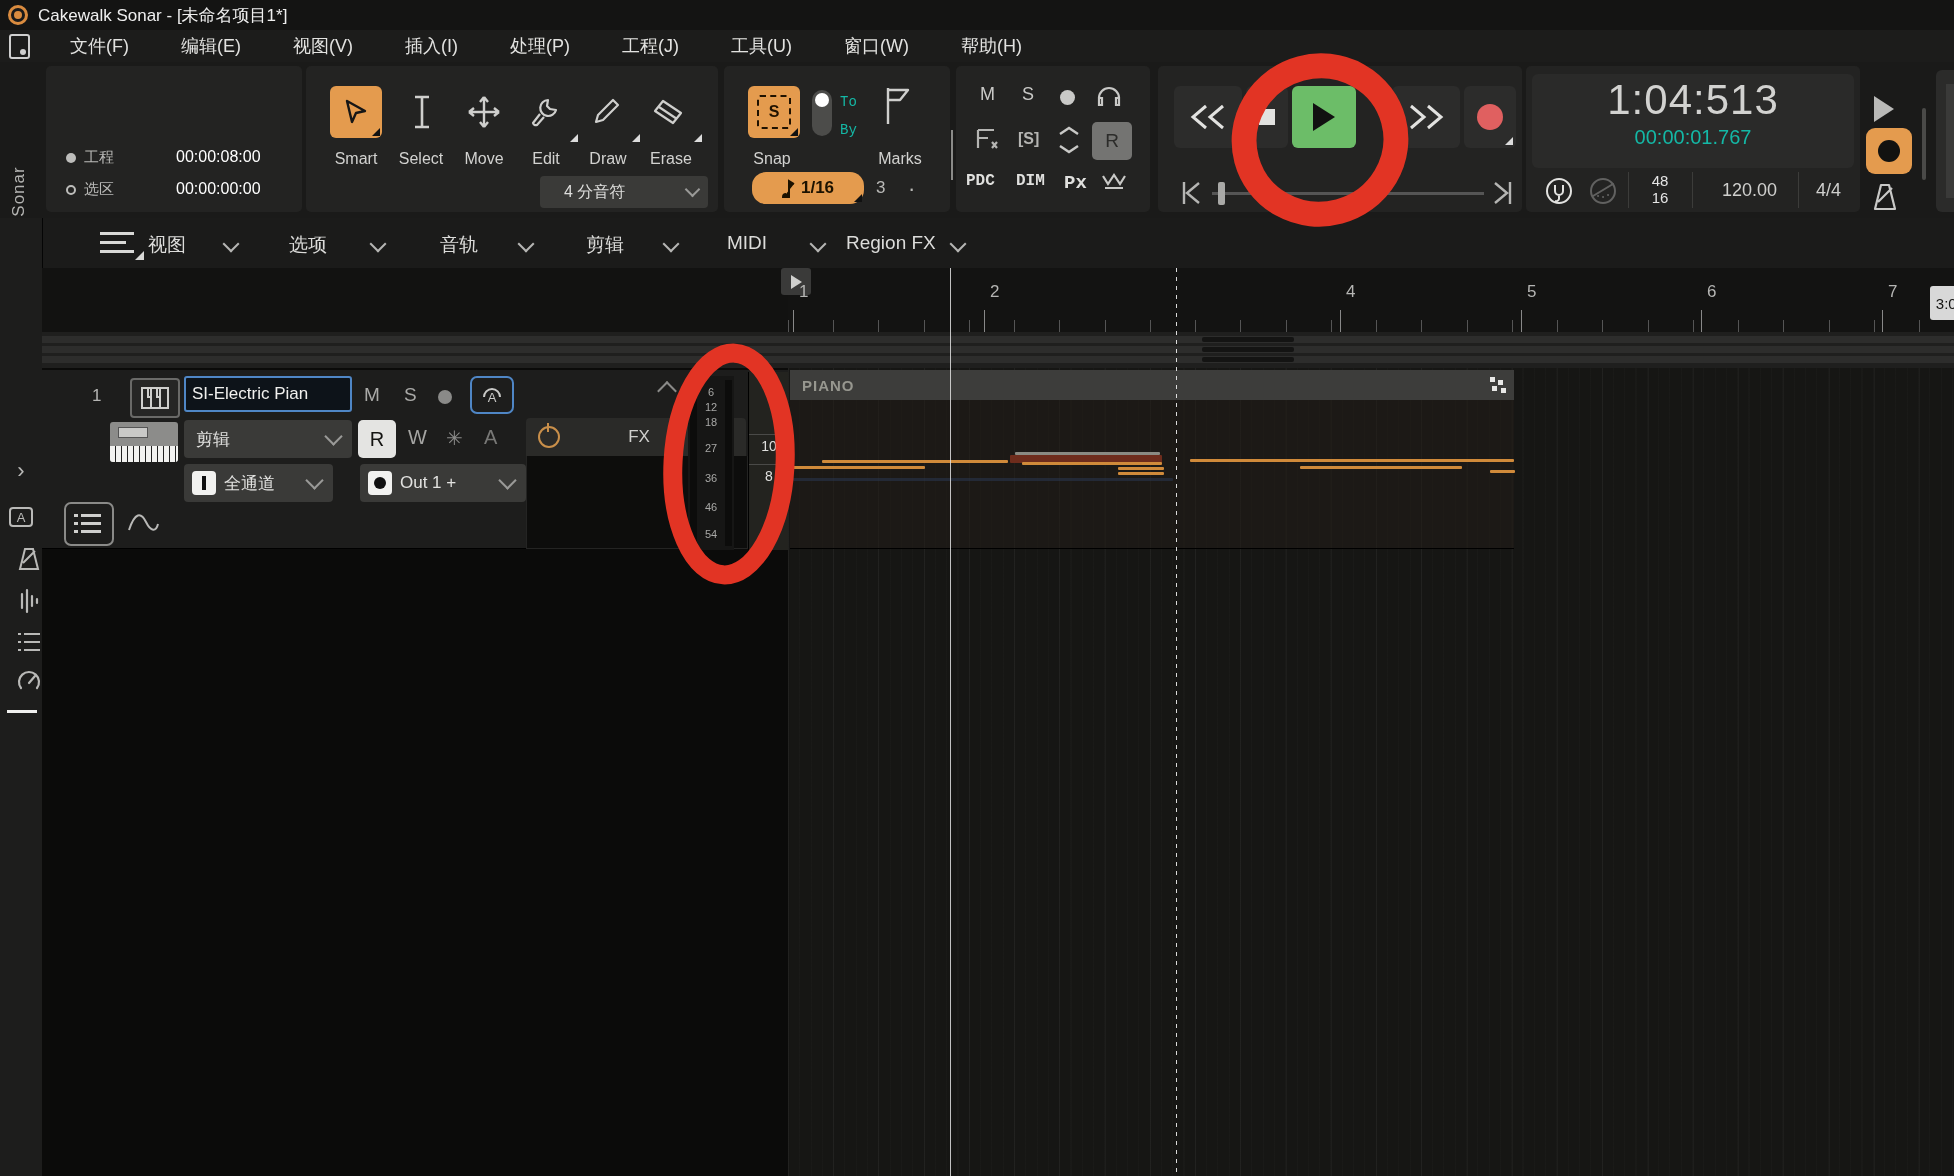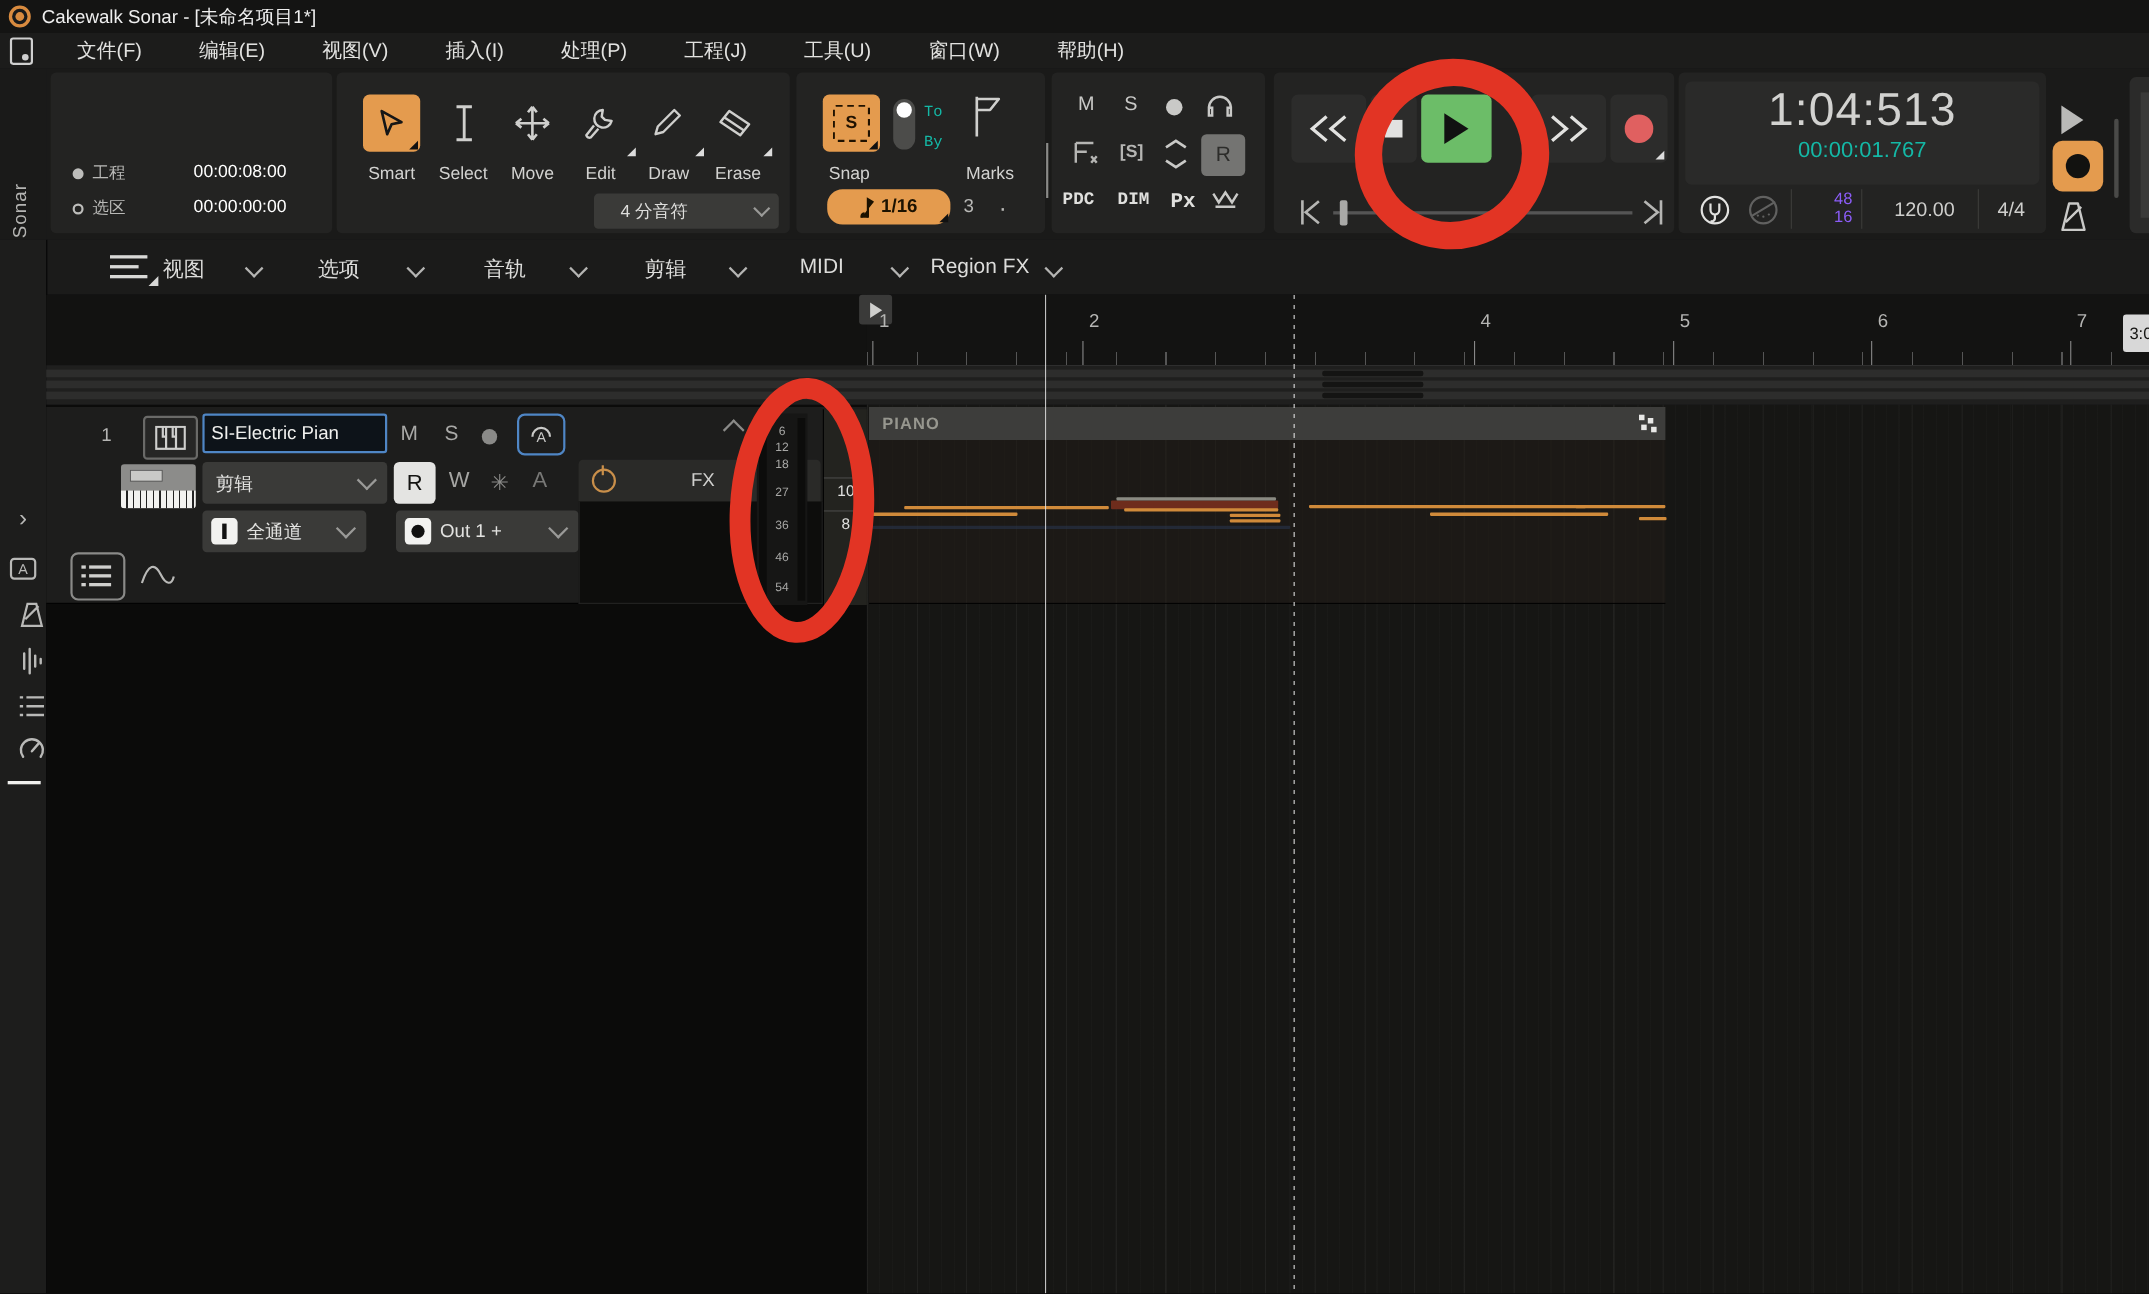--- a/index.html
+++ b/index.html
@@ -63,21 +63,21 @@
 
   .tbtn{position:absolute;top:86px;height:62px;background:#2c2c2b;border-radius:6px;display:flex;align-items:center;justify-content:center;}
   .playbtn{background:#6cbd68;}
   .tri{width:0;height:0;border-top:14px solid transparent;border-bottom:14px solid transparent;border-left:22px solid #111;}
   .recdot{width:26px;height:26px;border-radius:50%;background:#e06060;}
 
   .timebox{position:absolute;left:1532px;top:74px;width:322px;height:94px;background:#2a2a29;border-radius:6px;text-align:center;}
   .timemain{font-size:42px;color:#d2d2d0;line-height:52px;letter-spacing:1px;}
   .timesub{font-size:20px;color:#14b8a6;line-height:22px;}
   .tdiv{position:absolute;top:172px;width:1px;height:36px;background:#3c3c3a;}
-  .rate{position:absolute;top:172px;font-size:15px;color:#8b5cf6;line-height:17px;text-align:right;}
+  .rate{position:absolute;top:172px;font-size:15px;color:#e5e5e5;line-height:17px;text-align:center;}
   .tempo{position:absolute;top:180px;font-size:18px;color:#cfcfcd;}
 
   .orec{position:absolute;left:1866px;top:128px;width:46px;height:46px;background:#e49b4e;border-radius:9px;
      display:flex;align-items:center;justify-content:center;}
   .orec .c{width:22px;height:22px;border-radius:50%;background:#121210;}
 
   
   .menubar2{left:42px;top:218px;width:1912px;height:50px;background:#1b1b1a;border-bottom:1px solid #000;}
   .m2i{position:absolute;top:14px;font-size:19px;color:#dcdcda;}
   .m2c{position:absolute;top:20px;width:10px;height:10px;border-right:2px solid #b5b5b3;border-bottom:2px solid #b5b5b3;transform:rotate(45deg);}

